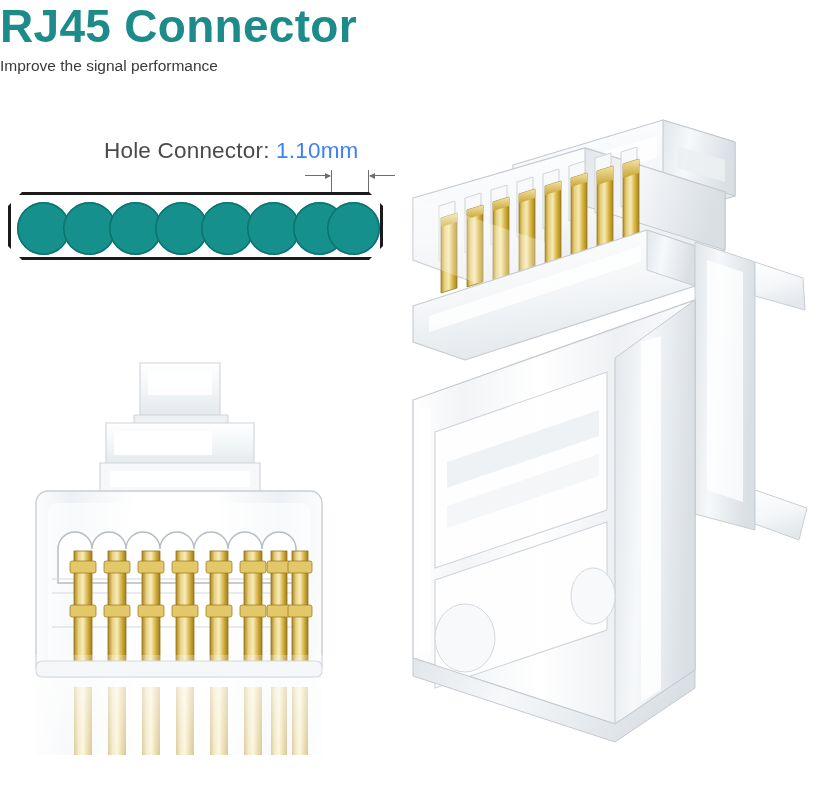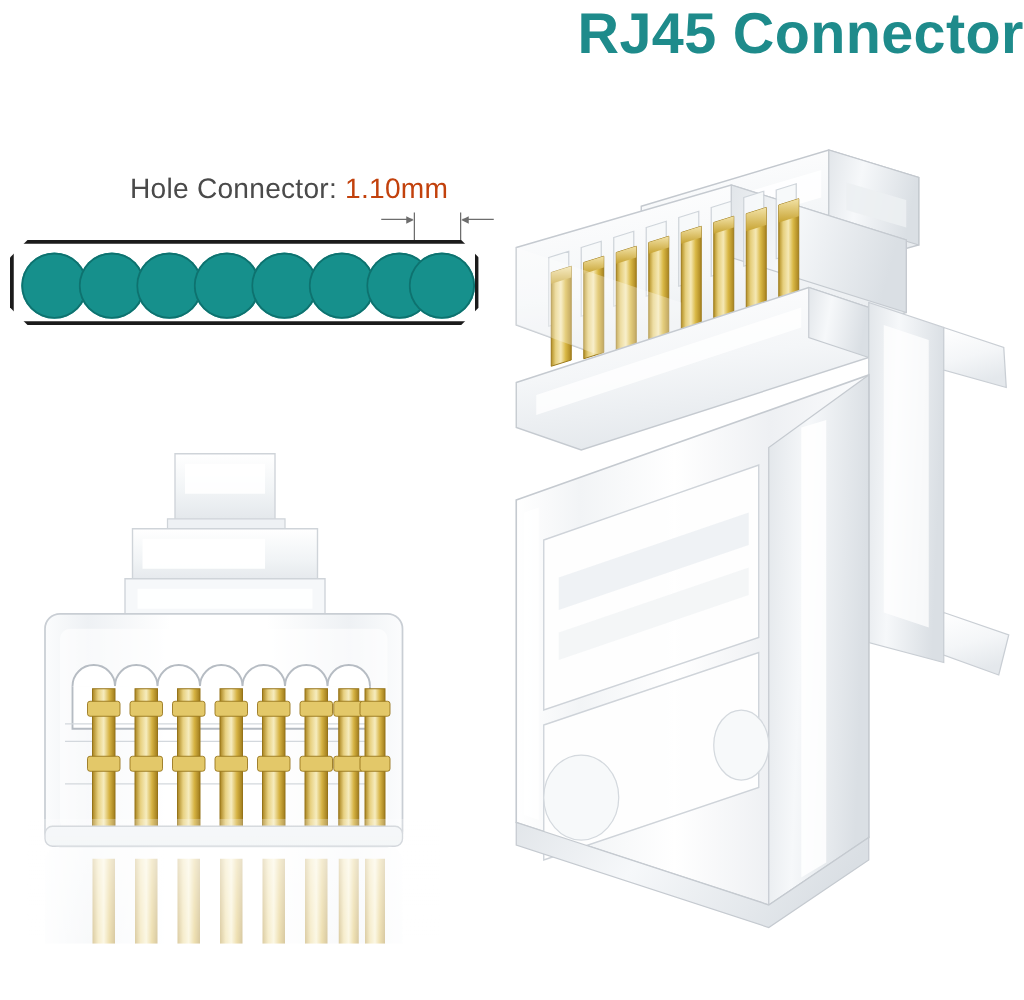--- a/index.html
+++ b/index.html
@@ -18,21 +18,21 @@
     overflow: hidden;
   }
 
   
   #header {
     position: absolute;
     left: 0;
     top: 0;
     width: 819px;
     height: 92px;
-    text-align: right;
+    text-align: left;
   }
   #title {
     position: absolute;
     left: 0;
     top: 1px;
     width: 819px;
     font-size: 46px;
     font-weight: bold;
     letter-spacing: 0.3px;
     color: #1e8b8b;
@@ -62,21 +62,21 @@
   #callout-label {
     position: absolute;
     left: 104px;
     top: 10px;
     font-size: 22.5px;
     color: #4a4a4a;
     white-space: nowrap;
     letter-spacing: 0.2px;
   }
   #callout-label .val {
-    color: #c2410c;
+    color: #3b82f6;
   }
 
   
   .dim-line {
     position: absolute;
     width: 1px;
     background: #6d6d6d;
   }
   .dim-arrow {
     position: absolute;
@@ -144,20 +144,21 @@
     top: 355px;
   }
 </style>
 </head>
 <body>
 
 <div id="page">
 
   <div id="header">
     <div id="title">RJ45 Connector</div>
+    <div id="subtitle">Improve the signal performance</div>
   </div>
 
   <div id="callout">
 
     <div id="callout-label">
       <span>Hole Connector: </span><span class="val">1.10mm</span>
     </div>
 
     <div class="dim-line" style="left:331px; top:42px; height:40px;"></div>
     <div class="dim-line" style="left:368px; top:42px; height:24px;"></div>

